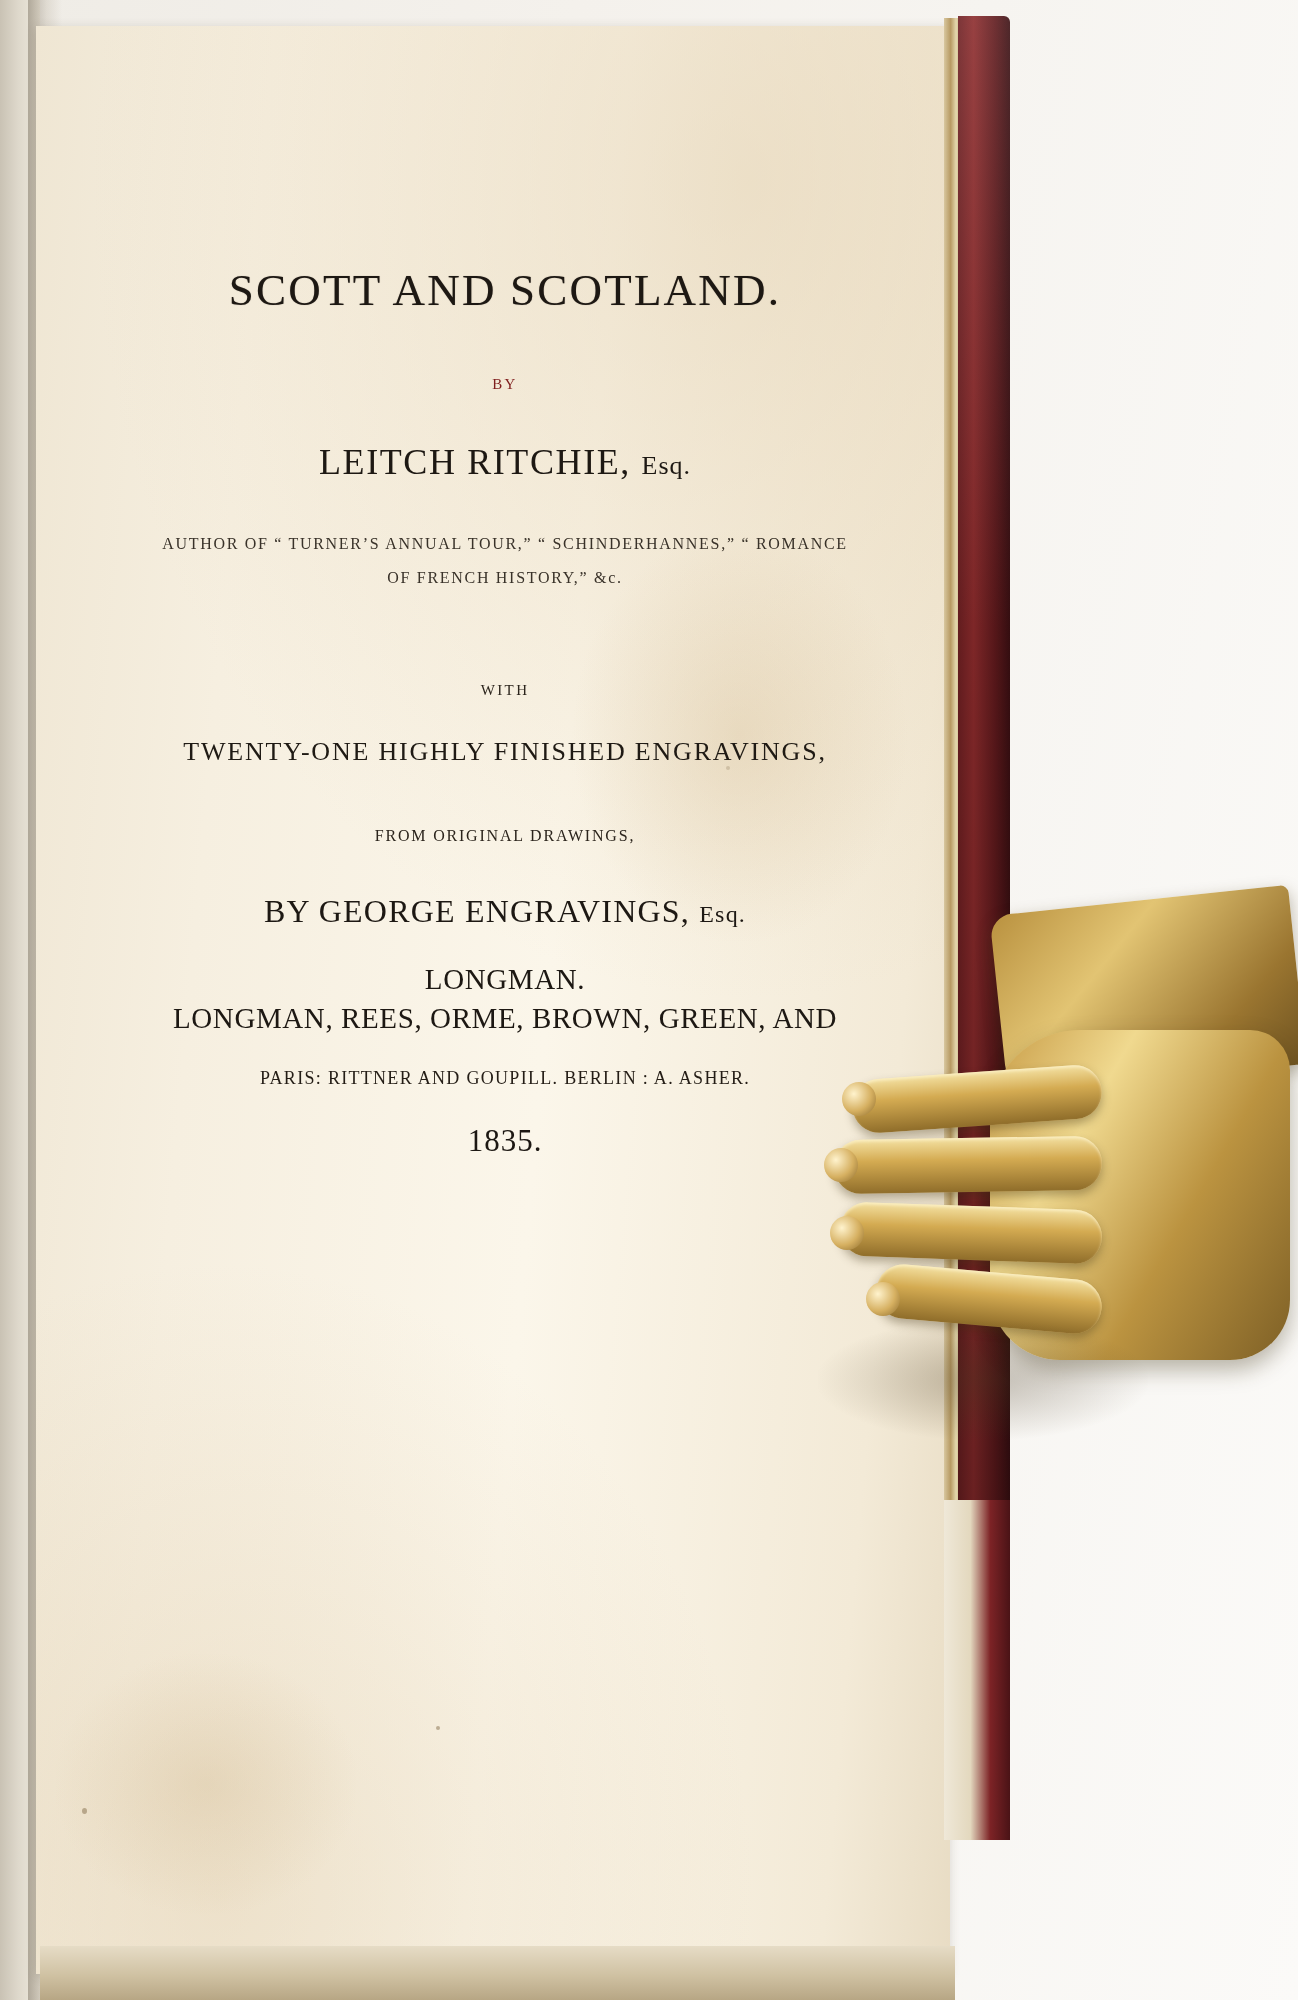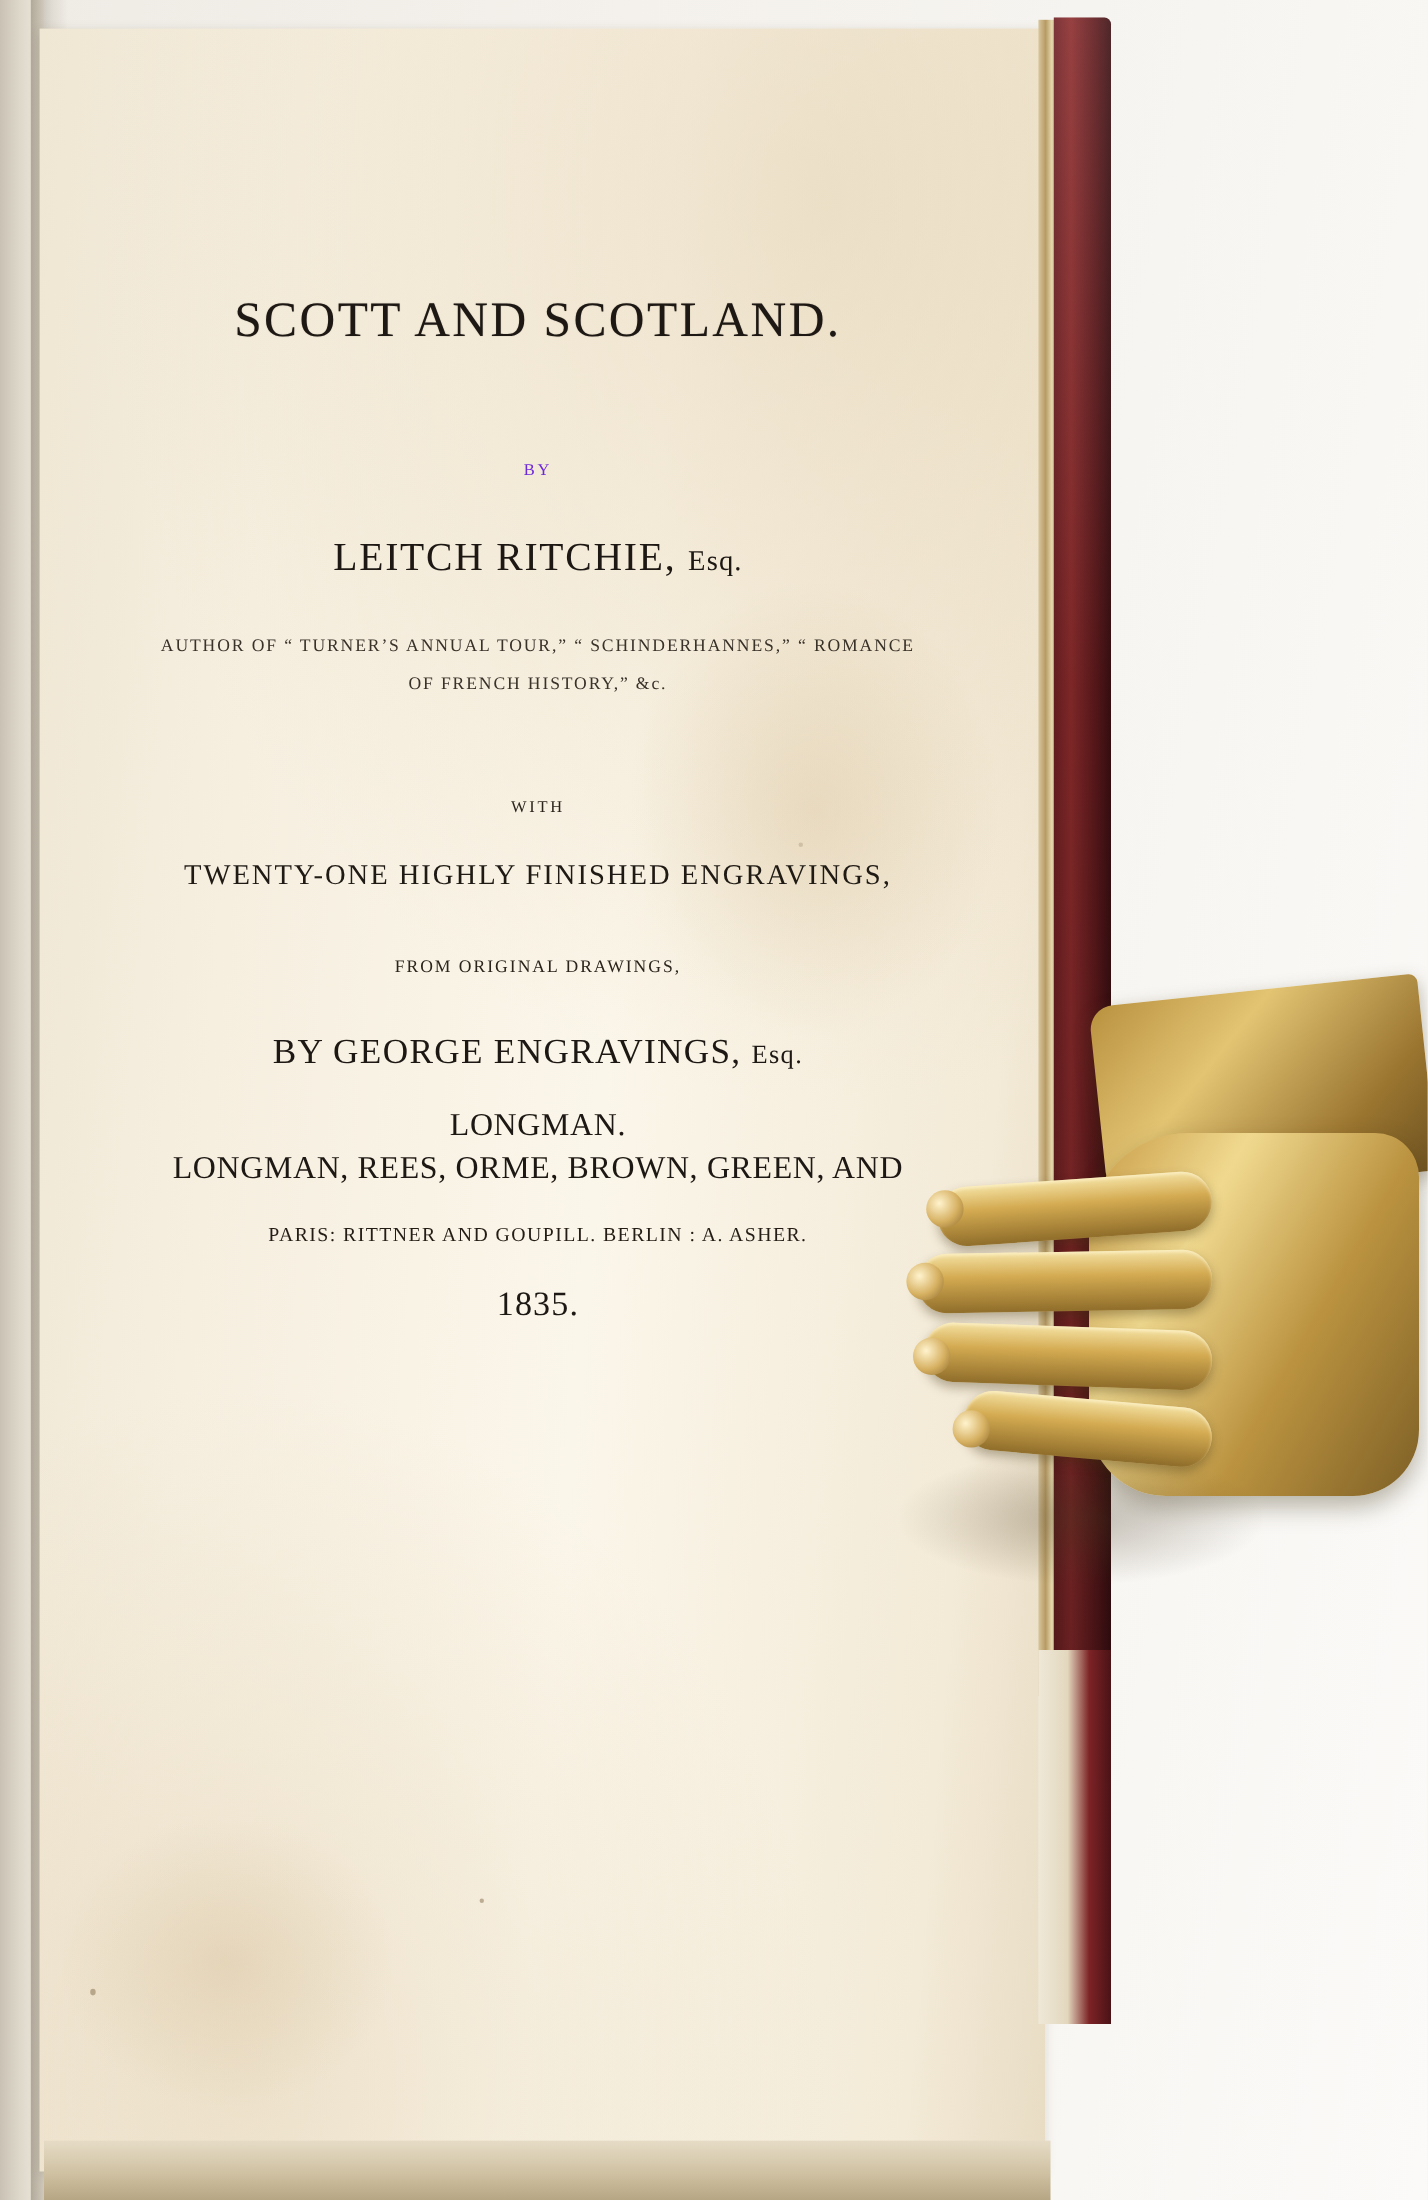--- a/index.html
+++ b/index.html
@@ -149,39 +149,39 @@
   .brass .shadow {
     position: absolute;
     left: 6px; top: 420px;
     width: 330px; height: 120px;
     background: radial-gradient(ellipse at center, rgba(70,55,30,0.30) 0%, rgba(70,55,30,0) 72%);
   }
 
   
   .text-block {
     position: absolute;
-    left: 32px;
+    left: 48px;
     top: 26px;
     width: 914px;
     color: #241d16;
     text-align: center;
   }
   .t-title {
     margin-top: 238px;
     font-size: 45px;
     letter-spacing: 2.2px;
     font-family: "Liberation Serif", serif;
     color: #1d1813;
     text-shadow: 0 0 1px rgba(40,30,20,0.35);
   }
   .t-by {
-    margin-top: 104px;
+    margin-top: 60px;
     font-size: 15px;
     letter-spacing: 2.4px;
-    color: #6d28d9;
+    color: #7f1d1d;
   }
   .t-author {
     margin-top: 48px;
     font-size: 36px;
     letter-spacing: 1.6px;
     color: #1d1813;
   }
   .t-author .esq {
     font-size: 26px;
     letter-spacing: 1px;

